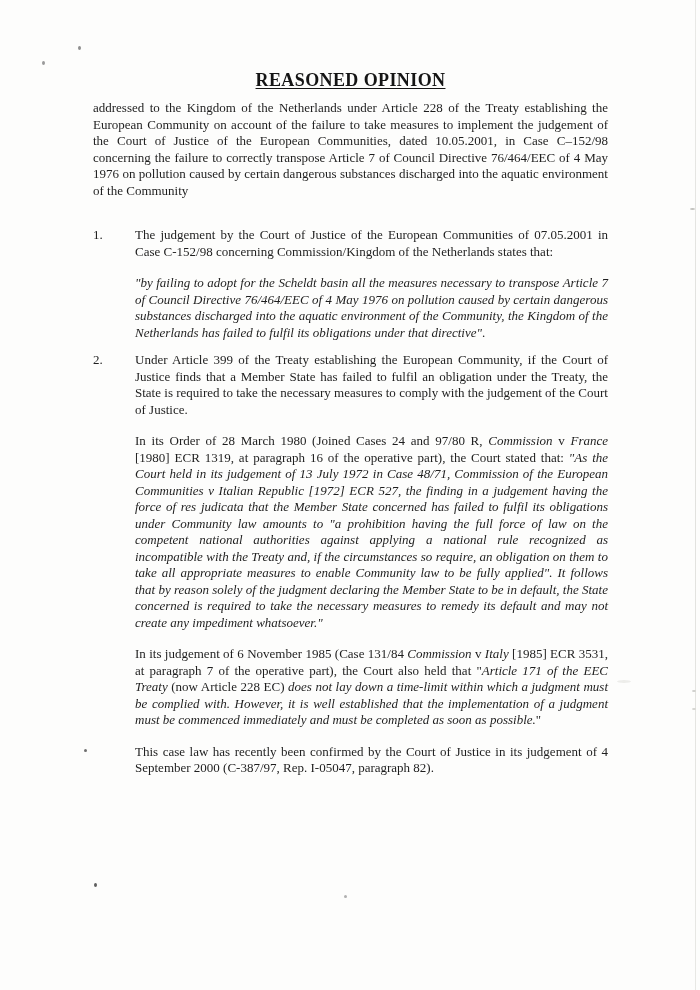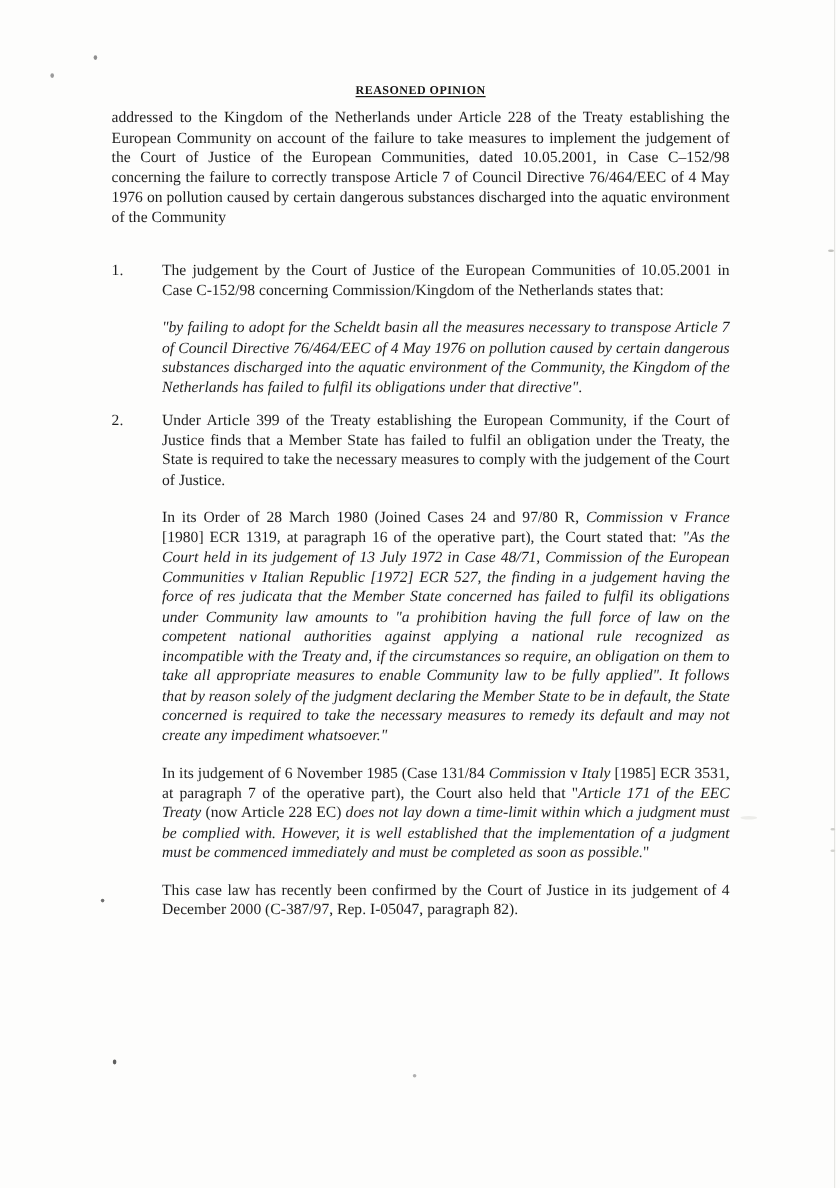--- a/index.html
+++ b/index.html
@@ -14,21 +14,21 @@
   }
   .content {
     position: absolute;
     left: 93px;
     top: 70px;
     width: 515px;
   }
   .doc-title {
     text-align: center;
     font-weight: bold;
-    font-size: 10px;
+    font-size: 18px;
     letter-spacing: 0.4px;
     text-decoration: underline;
     text-underline-offset: 2px;
     margin-bottom: 9px;
     color: #151515;
   }
   .block {
     font-size: 13px;
     line-height: 16.5px;
     text-align: justify;
@@ -54,30 +54,30 @@
 <body>
 
 <div class="page">
   <div class="edge-line"></div>
   <div class="content">
     <div class="doc-title">REASONED OPINION</div>
     <div>
         <div class="block plain"><span class="ptext"><span>addressed to the Kingdom of the Netherlands under Article 228 of the Treaty establishing the European Community on account of the failure to take measures to implement the judgement of the Court of Justice of the European Communities, dated 10.05.2001, in Case C–152/98 concerning the failure to correctly transpose Article 7 of Council Directive 76/464/EEC of 4 May 1976 on pollution caused by certain dangerous substances discharged into the aquatic environment of the Community</span></span></div>
         <div class="block item gap-lg">
           <span class="num">1.</span>
-          <span class="ptext"><span>The judgement by the Court of Justice of the European Communities of 10.05.2001 in Case C-152/98 concerning Commission/Kingdom of the Netherlands states that:</span></span>
+          <span class="ptext"><span>The judgement by the Court of Justice of the European Communities of 07.05.2001 in Case C-152/98 concerning Commission/Kingdom of the Netherlands states that:</span></span>
         </div>
         <div class="block quote gap-md"><span class="ptext"><span class="it">"by failing to adopt for the Scheldt basin all the measures necessary to transpose Article 7 of Council Directive 76/464/EEC of 4 May 1976 on pollution caused by certain dangerous substances discharged into the aquatic environment of the Community, the Kingdom of the Netherlands has failed to fulfil its obligations under that directive"</span><span>.</span></span></div>
         <div class="block item gap-sm">
           <span class="num">2.</span>
           <span class="ptext"><span>Under Article 399 of the Treaty establishing the European Community, if the Court of Justice finds that a Member State has failed to fulfil an obligation under the Treaty, the State is required to take the necessary measures to comply with the judgement of the Court of Justice.</span></span>
         </div>
         <div class="block para gap-md"><span class="ptext"><span>In its Order of 28 March 1980 (Joined Cases 24 and 97/80 R, </span><span class="it">Commission</span><span> v </span><span class="it">France</span><span> [1980] ECR 1319, at paragraph 16 of the operative part), the Court stated that: </span><span class="it">"As the Court held in its judgement of 13 July 1972 in Case 48/71, Commission of the European Communities v Italian Republic [1972] ECR 527, the finding in a judgement having the force of res judicata that the Member State concerned has failed to fulfil its obligations under Community law amounts to "a prohibition having the full force of law on the competent national authorities against applying a national rule recognized as incompatible with the Treaty and, if the circumstances so require, an obligation on them to take all appropriate measures to enable Community law to be fully applied". It follows that by reason solely of the judgment declaring the Member State to be in default, the State concerned is required to take the necessary measures to remedy its default and may not create any impediment whatsoever."</span></span></div>
         <div class="block para gap-md"><span class="ptext"><span>In its judgement of 6 November 1985 (Case 131/84 </span><span class="it">Commission</span><span> v </span><span class="it">Italy</span><span> [1985] ECR 3531, at paragraph 7 of the operative part), the Court also held that "</span><span class="it">Article 171 of the EEC Treaty</span><span> (now Article 228 EC) </span><span class="it">does not lay down a time-limit within which a judgment must be complied with. However, it is well established that the implementation of a judgment must be commenced immediately and must be completed as soon as possible.</span><span>"</span></span></div>
-        <div class="block para gap-md"><span class="ptext"><span>This case law has recently been confirmed by the Court of Justice in its judgement of 4 December 2000 (C-387/97, Rep. I-05047, paragraph 82).</span></span></div>
+        <div class="block para gap-md"><span class="ptext"><span>This case law has recently been confirmed by the Court of Justice in its judgement of 4 September 2000 (C-387/97, Rep. I-05047, paragraph 82).</span></span></div>
       </div>
   </div>
 <div class="speckle" style="left: 78px; top: 46px; width: 3px; height: 4px; background: rgb(143, 143, 143);"></div>
     <div class="speckle" style="left: 42px; top: 61px; width: 3px; height: 4px; background: rgb(154, 154, 154);"></div>
     <div class="speckle" style="left: 84px; top: 749px; width: 3px; height: 3px; background: rgb(111, 111, 111);"></div>
     <div class="speckle" style="left: 94px; top: 883px; width: 3px; height: 4px; background: rgb(95, 95, 95);"></div>
     <div class="speckle" style="left: 344px; top: 895px; width: 3px; height: 3px; background: rgb(176, 176, 176);"></div>
     <div class="speckle" style="left: 617px; top: 680px; width: 14px; height: 3px; background: rgb(237, 237, 234);"></div>
     <div class="speckle" style="left: 690px; top: 208px; width: 5px; height: 2px; background: rgb(194, 194, 190);"></div>
     <div class="speckle" style="left: 692px; top: 690px; width: 4px; height: 2px; background: rgb(207, 207, 203);"></div>

